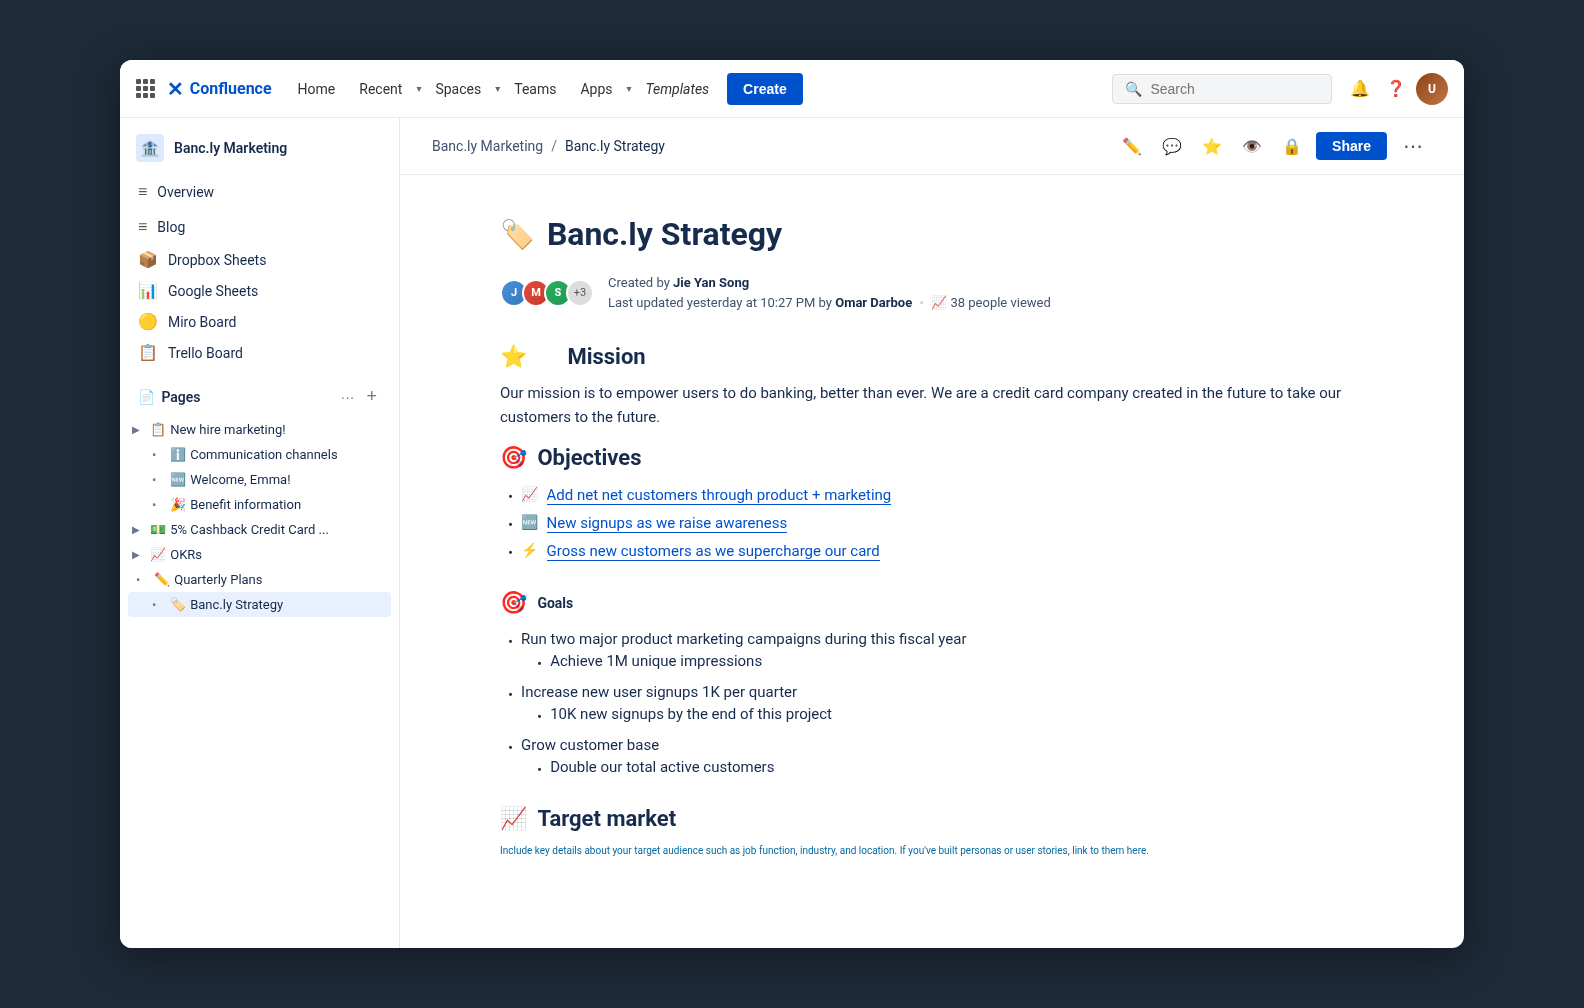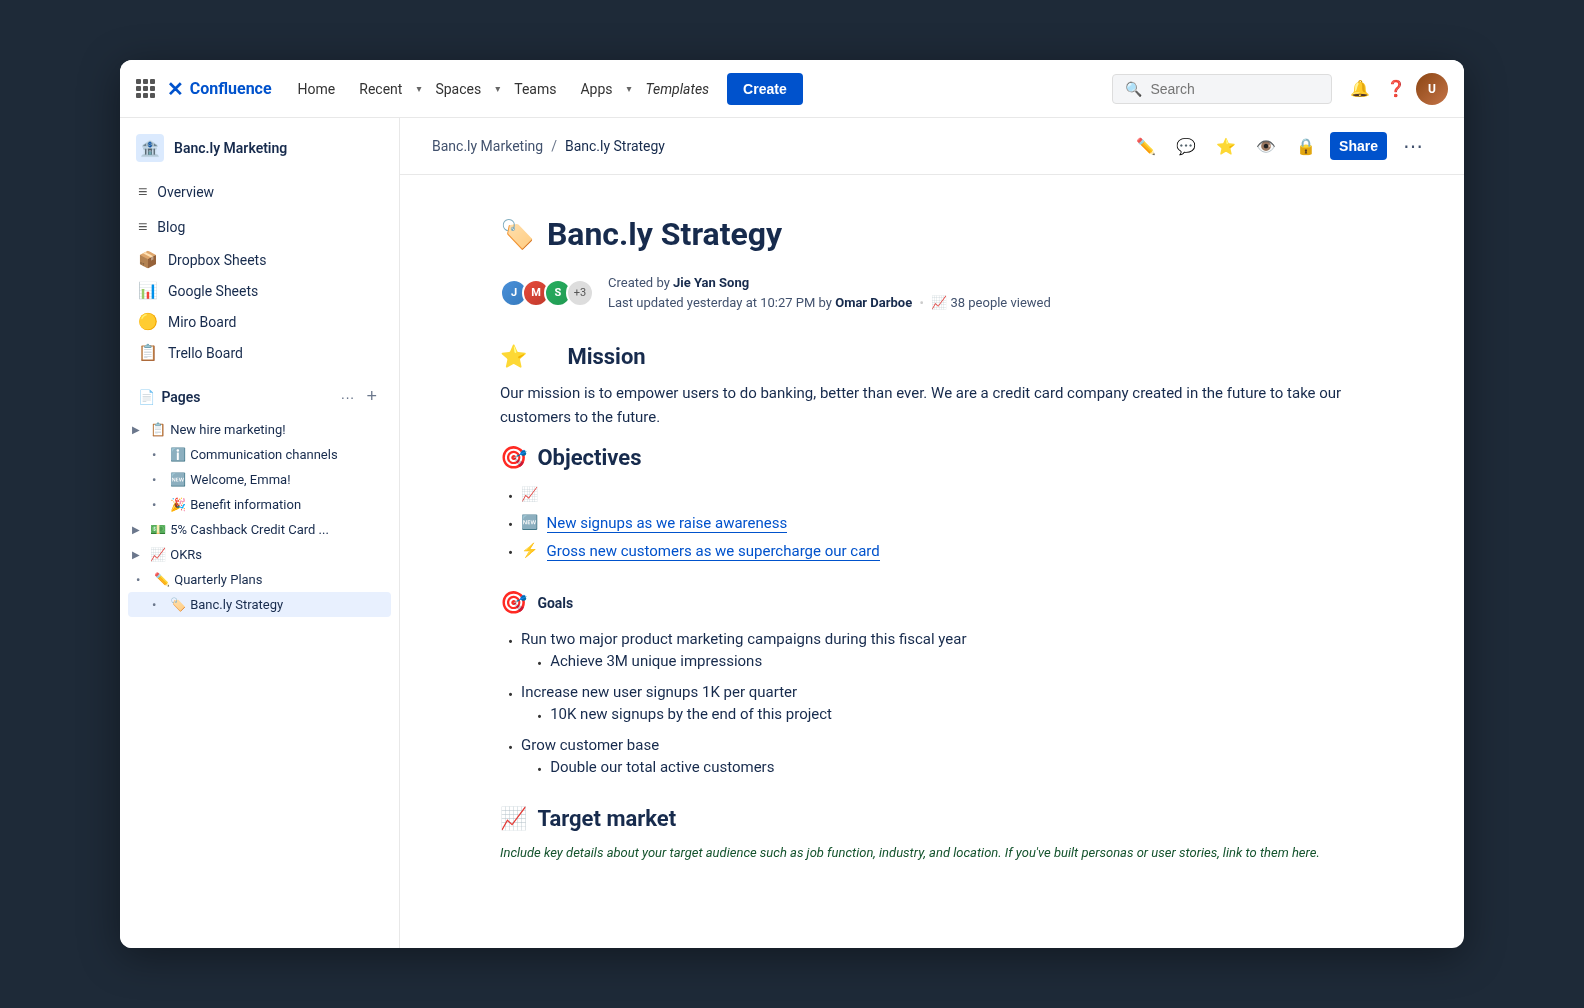--- a/index.html
+++ b/index.html
@@ -153,21 +153,21 @@
           <span style="color:#42526e;cursor:pointer;">Banc.ly Marketing</span>
           <span style="color:#6b778c;">/</span>
           <span style="color:#172b4d;">Banc.ly Strategy</span>
         </div>
         <div style="display:flex;align-items:center;gap:8px;">
           <button style="width:32px;height:32px;border-radius:4px;display:flex;align-items:center;justify-content:center;cursor:pointer;color:#42526e;font-size:16px;border:none;background:transparent;">✏️</button>
           <button style="width:32px;height:32px;border-radius:4px;display:flex;align-items:center;justify-content:center;cursor:pointer;color:#42526e;font-size:16px;border:none;background:transparent;">💬</button>
           <button style="width:32px;height:32px;border-radius:4px;display:flex;align-items:center;justify-content:center;cursor:pointer;color:#42526e;font-size:16px;border:none;background:transparent;">⭐</button>
           <button style="width:32px;height:32px;border-radius:4px;display:flex;align-items:center;justify-content:center;cursor:pointer;color:#42526e;font-size:16px;border:none;background:transparent;">👁️</button>
           <button style="width:32px;height:32px;border-radius:4px;display:flex;align-items:center;justify-content:center;cursor:pointer;color:#42526e;font-size:16px;border:none;background:transparent;">🔒</button>
-          <button style="background:#0052cc;color:white;border:none;border-radius:4px;padding:6px 9px;font-size:14px;font-weight:600;cursor:pointer;">Share</button>
+          <button style="background:#0052cc;color:white;border:none;border-radius:4px;padding:6px 16px;font-size:14px;font-weight:600;cursor:pointer;">Share</button>
           <button style="font-size:20px;color:#42526e;cursor:pointer;background:none;border:none;padding:4px 8px;border-radius:4px;letter-spacing:1px;">⋯</button>
         </div>
       </div>
 
       <div style="flex:1;overflow-y:auto;padding:40px 100px 60px;">
 
         <div style="display:flex;align-items:center;gap:12px;margin-bottom:20px;">
           <span style="font-size:28px;">🏷️</span>
           <h1 style="font-size:32px;font-weight:700;color:#172b4d;">Banc.ly Strategy</h1>
         </div>
@@ -195,20 +195,21 @@
 
         <div>
           <div style="display:flex;align-items:center;gap:10px;margin:0 0 12px;">
             <span style="font-size:22px;">🎯</span>
             <h2 style="font-size:22px;font-weight:700;color:#172b4d;">Objectives</h2>
           </div>
           <ul style="list-style:none;padding:0;margin:0 0 24px 8px;">
             <li style="display:flex;align-items:flex-start;gap:8px;font-size:15px;padding:4px 0;">
               <span style="color:#333;margin-top:2px;">•</span>
               <span style="font-size:14px;">📈</span>
+              <a href="#" style="color:#0052cc;text-decoration:none;border-bottom:1px solid #0052cc;">Add net net customers through product + marketing</a>
             </li>
             <li style="display:flex;align-items:flex-start;gap:8px;font-size:15px;padding:4px 0;">
               <span style="color:#333;margin-top:2px;">•</span>
               <span style="font-size:14px;">🆕</span>
               <a href="#" style="color:#0052cc;text-decoration:none;border-bottom:1px solid #0052cc;">New signups as we raise awareness</a>
             </li>
             <li style="display:flex;align-items:flex-start;gap:8px;font-size:15px;padding:4px 0;">
               <span style="color:#333;margin-top:2px;">•</span>
               <span style="font-size:14px;">⚡</span>
               <a href="#" style="color:#0052cc;text-decoration:none;border-bottom:1px solid #0052cc;">Gross new customers as we supercharge our card</a>
@@ -222,21 +223,21 @@
             <h2 style="font-size:14px;font-weight:700;color:#172b4d;">Goals</h2>
           </div>
           <ul style="list-style:none;padding:0;margin:0 0 8px 8px;">
             <li style="display:flex;align-items:flex-start;gap:8px;font-size:15px;color:#172b4d;padding:3px 0;">
               <span style="color:#333;margin-top:3px;">•</span>
               <div>
                 <span>Run two major product marketing campaigns during this fiscal year</span>
                 <ul style="list-style:none;padding:0;margin:2px 0 2px 16px;">
                   <li style="display:flex;align-items:flex-start;gap:8px;font-size:15px;color:#172b4d;padding:2px 0;">
                     <span style="color:#333;margin-top:3px;">•</span>
-                    <span>Achieve 3M unique impressions</span>
+                    <span>Achieve 1M unique impressions</span>
                   </li>
                 </ul>
               </div>
             </li>
             <li style="display:flex;align-items:flex-start;gap:8px;font-size:15px;color:#172b4d;padding:3px 0;">
               <span style="color:#333;margin-top:3px;">•</span>
               <div>
                 <span>Increase new user signups 1K per quarter</span>
                 <ul style="list-style:none;padding:0;margin:2px 0 2px 16px;">
                   <li style="display:flex;align-items:flex-start;gap:8px;font-size:15px;color:#172b4d;padding:2px 0;">
@@ -259,18 +260,18 @@
               </div>
             </li>
           </ul>
         </div>
 
         <div style="margin-top:20px;">
           <div style="display:flex;align-items:center;gap:10px;margin:0 0 12px;">
             <span style="font-size:22px;">📈</span>
             <h2 style="font-size:22px;font-weight:700;color:#172b4d;">Target market</h2>
           </div>
-          <p style="font-size:13px;color:#14532d;line-height:1.6;font-style:italic;">Include key details about your target audience such as job function, industry, and location. If you've built personas or user stories, link to them here.</p>
+          <p style="font-size:10px;color:#0369a1;line-height:1.6;">Include key details about your target audience such as job function, industry, and location. If you've built personas or user stories, link to them here.</p>
         </div>
       </div>
     </div>
   </div>
 </div>
 
 </body></html>

